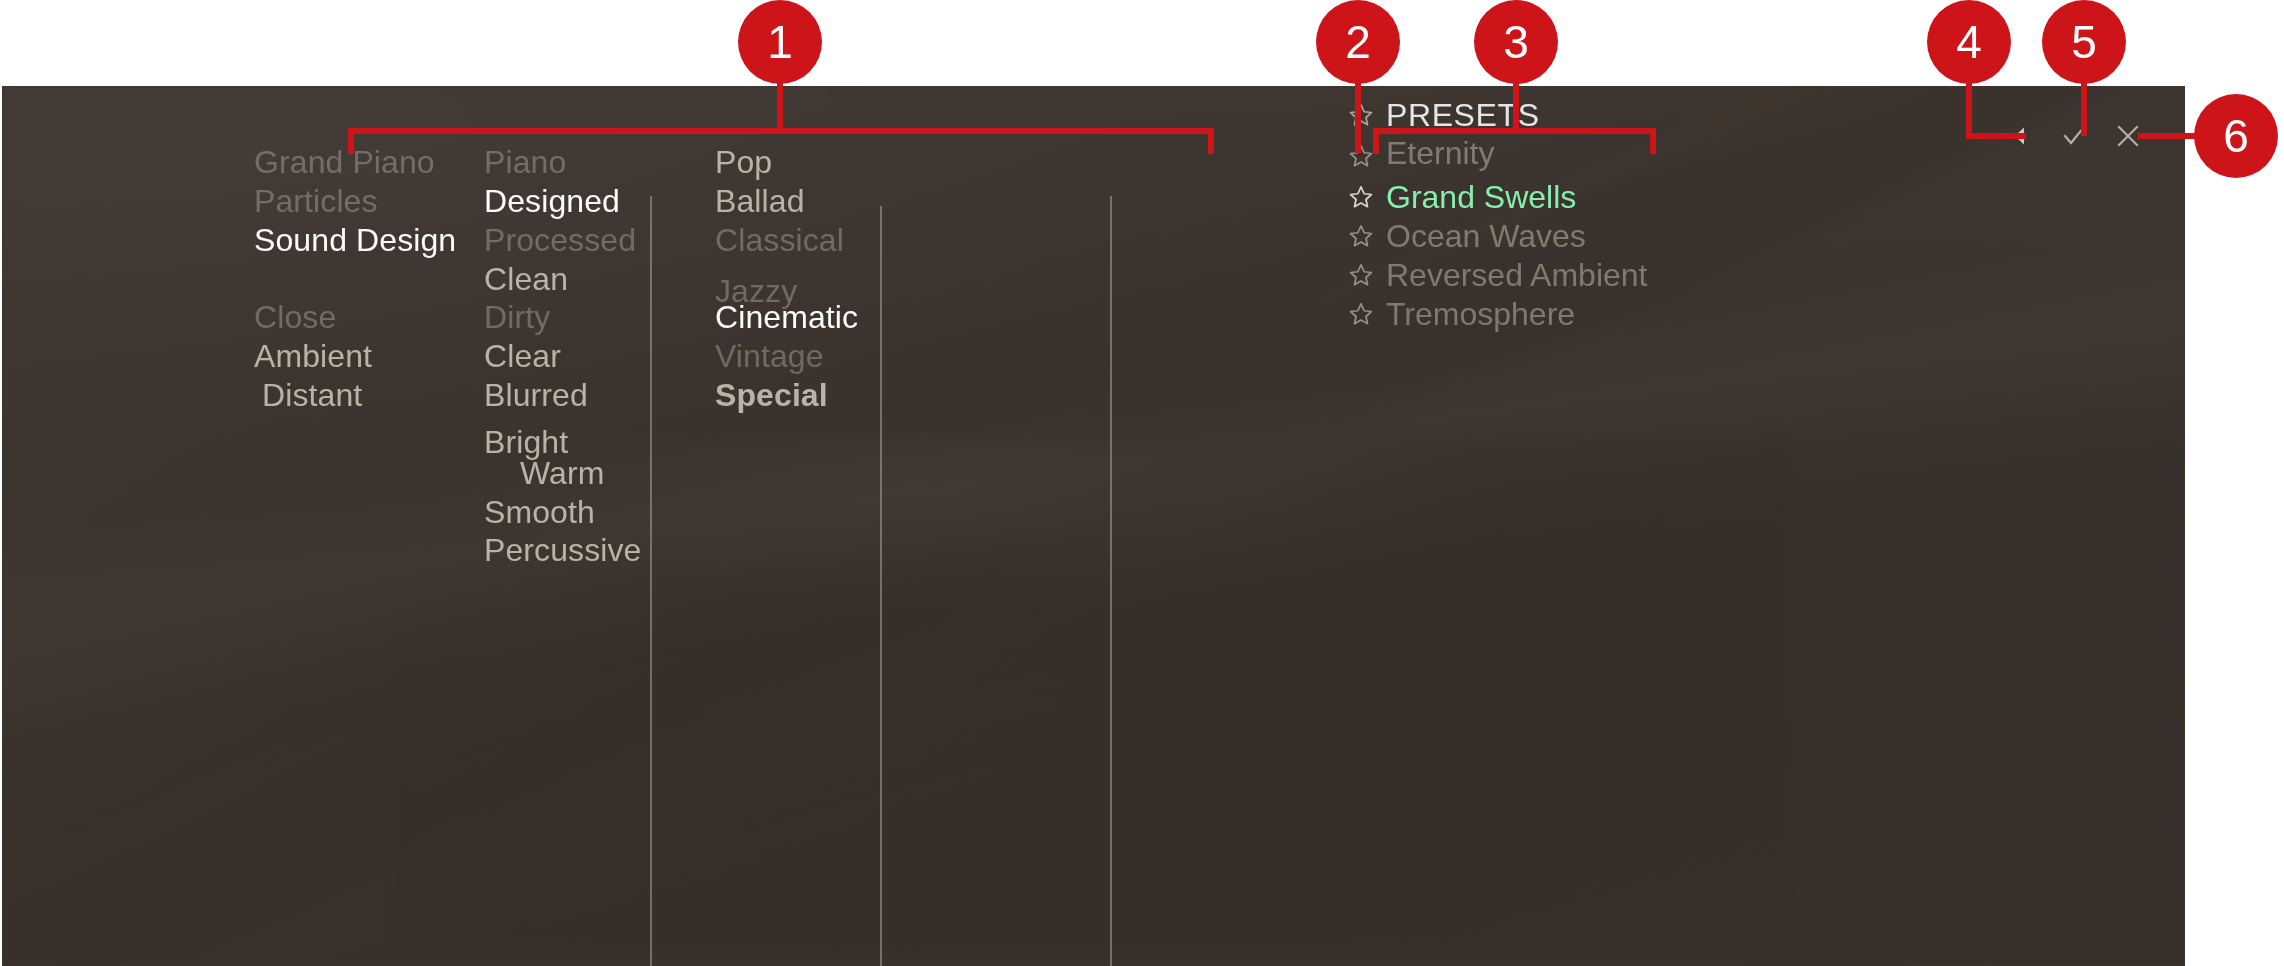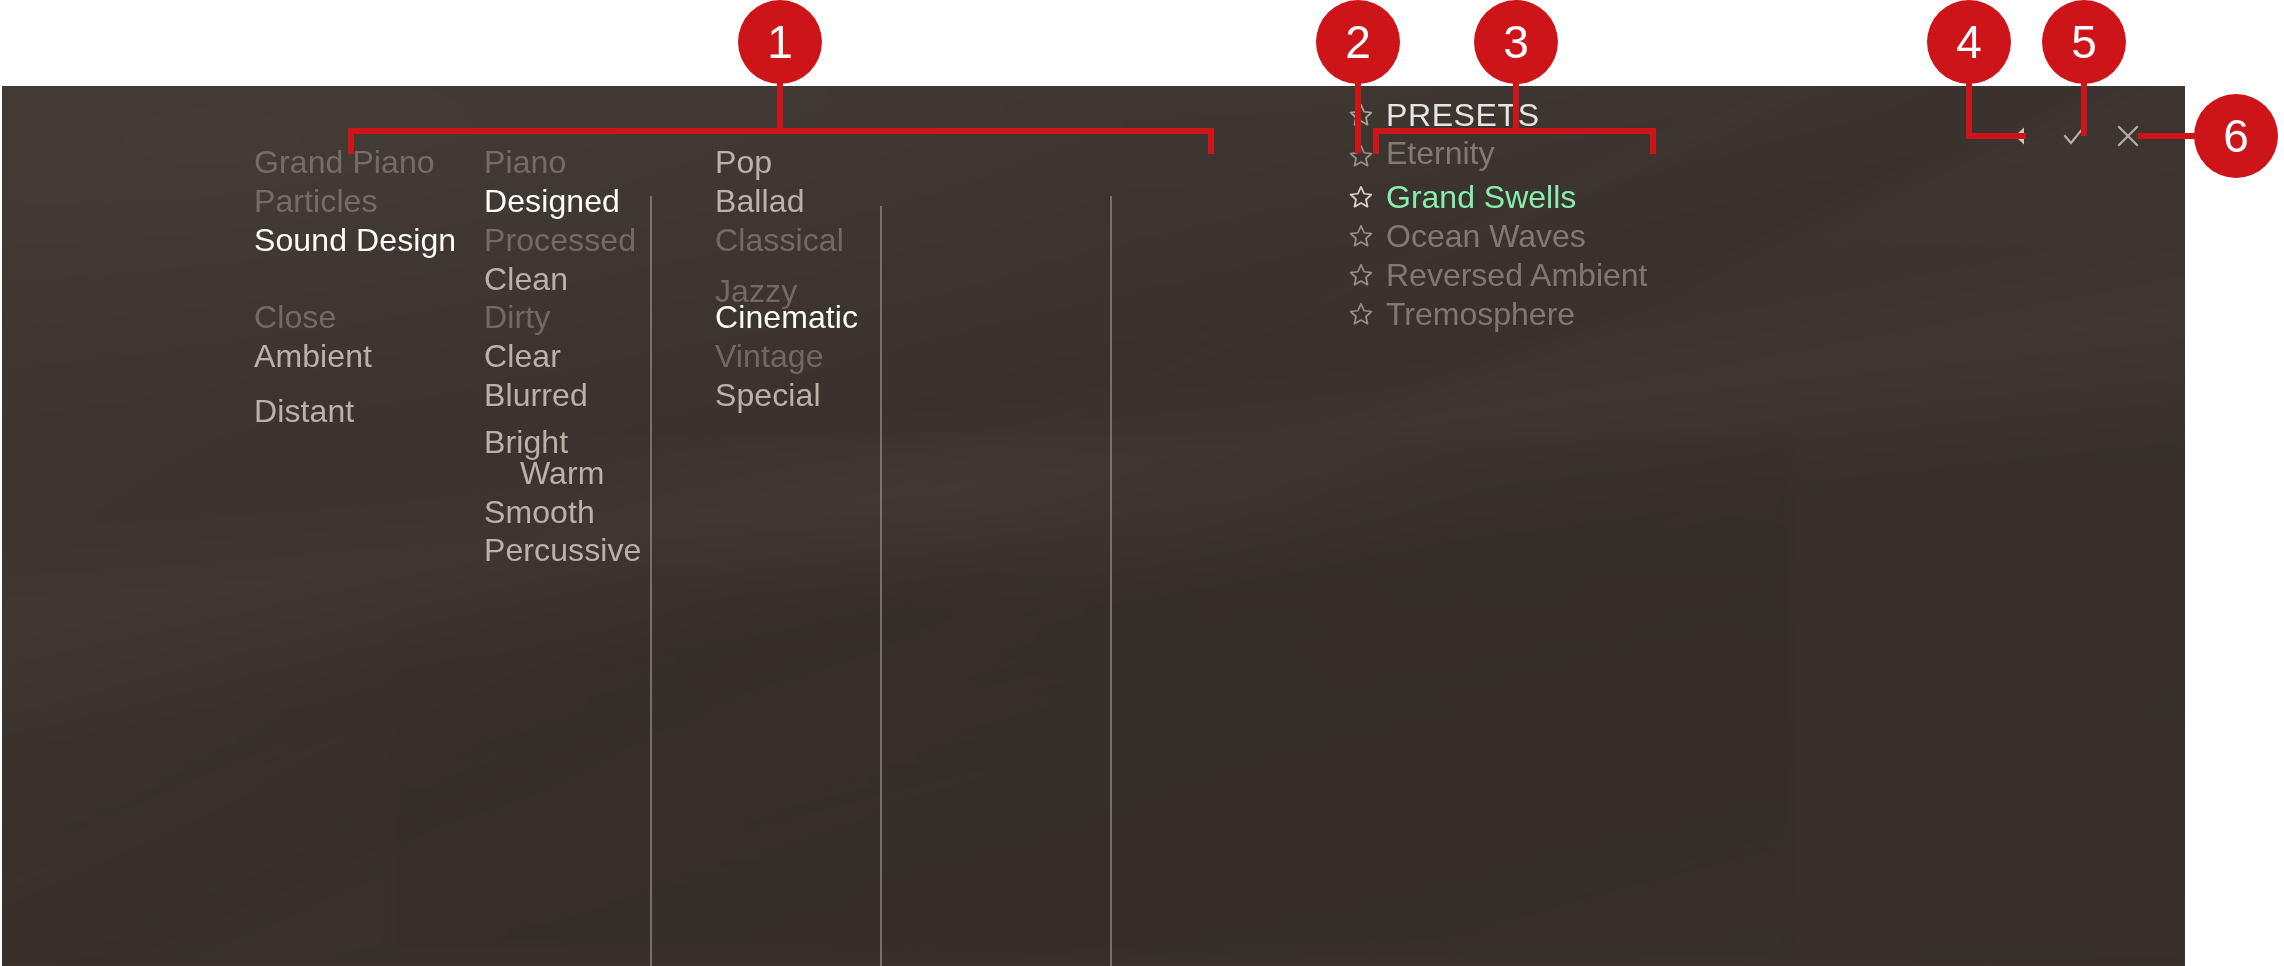--- a/index.html
+++ b/index.html
@@ -111,21 +111,21 @@
     <div class="divider" style="left:878px;top:120px;height:760px;"></div>
     <div class="divider" style="left:1108px;top:110px;height:770px;"></div>
 
     <div class="column" style="left:252px;width:380px;">
       <div class="col-item dim" style="top:60px;">Grand Piano</div>
       <div class="col-item dim" style="top:99px;">Particles</div>
       <div class="col-item selected" style="top:138px;">Sound Design</div>
 
       <div class="col-item dim" style="top:215px;">Close</div>
       <div class="col-item normal" style="top:254px;">Ambient</div>
-      <div class="col-item normal" style="top:309px;">Distant</div>
+      <div class="col-item normal" style="top:293px;margin-left:8px;">Distant</div>
     </div>
 
     <div class="column" style="left:482px;width:160px;">
       <div class="col-item dim" style="top:60px;">Piano</div>
       <div class="col-item selected" style="top:99px;text-align:center;">Designed</div>
       <div class="col-item dim" style="top:138px;">Processed</div>
       <div class="col-item normal" style="top:177px;">Clean</div>
       <div class="col-item dim" style="top:215px;">Dirty</div>
       <div class="col-item normal" style="top:254px;">Clear</div>
       <div class="col-item normal" style="top:293px;">Blurred</div>
@@ -135,21 +135,21 @@
       <div class="col-item normal" style="top:448px;">Percussive</div>
     </div>
 
     <div class="column" style="left:713px;width:170px;">
       <div class="col-item normal" style="top:60px;">Pop</div>
       <div class="col-item normal" style="top:99px;">Ballad</div>
       <div class="col-item dim" style="top:138px;">Classical</div>
       <div class="col-item dim" style="top:177px;margin-top:12px;">Jazzy</div>
       <div class="col-item selected" style="top:215px;">Cinematic</div>
       <div class="col-item dim" style="top:254px;">Vintage</div>
-      <div class="col-item normal" style="top:293px;">Special</div>
+      <div class="col-item normal" style="top:293px;font-weight:bold;">Special</div>
     </div>
 
     <div id="presets-column">
 
       <div class="preset-row" style="top:12px;">
         <span class="star">
           <svg viewBox="0 0 24 24" width="26" height="26" fill="none" stroke="rgba(200,192,181,0.80)" stroke-width="1.6" stroke-linejoin="round">
             <polygon points="12,2.6 14.9,9 21.6,9.7 16.6,14.3 18,21 12,17.6 6,21 7.4,14.3 2.4,9.7 9.1,9"></polygon>
           </svg>
         </span>

